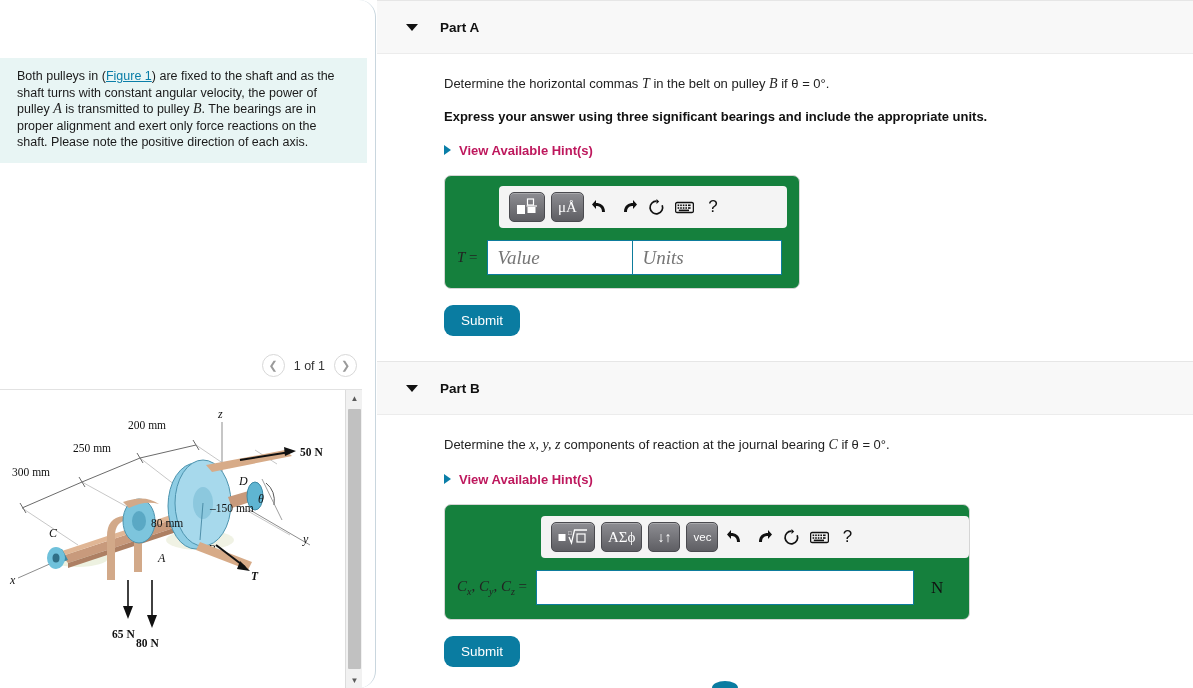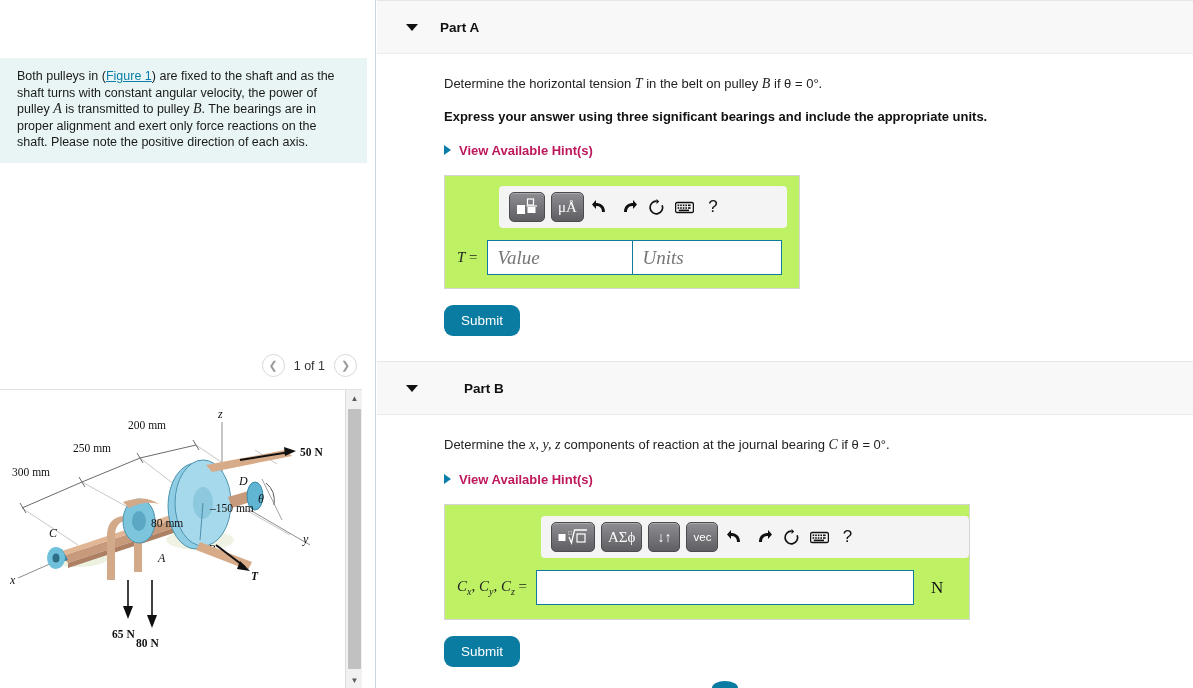--- a/index.html
+++ b/index.html
@@ -12,20 +12,21 @@
     color: #222;
   }
   .page { position: relative; width: 1193px; height: 688px; }
 
   
   .left-panel {
     position: absolute; left: 0; top: 0;
     width: 376px; height: 688px;
     background: #fff;
     border-right: 1px solid #c9d6de;
+    border-radius: 17px;
   }
   .problem-statement {
     position: absolute; left: 0; top: 58px;
     width: 367px;
     background: #e8f5f4;
     padding: 10px 22px 12px 17px;
     font-size: 12.5px;
     line-height: 16.5px;
     color: #1a1a1a;
   }
@@ -123,22 +124,22 @@
     width: 0; height: 0;
     border-top: 5px solid transparent;
     border-bottom: 5px solid transparent;
     border-left: 7px solid #0a7ea8;
   }
 
   
   .answer-box {
     margin-top: 16px;
     border: 1px solid #d5d5d5;
-    border-radius: 0;
-    background: #bef264;
+    border-radius: 7px;
+    background: #15803d;
   }
   .answer-box.a { width: 356px; padding: 10px 12px 13px 12px; }
   .answer-box.b { width: 526px; padding: 11px 0 14px 12px; }
 
   .mathbar {
     background: #f4f4f4;
     border-radius: 4px;
     display: flex; align-items: center;
     gap: 6px;
     padding: 6px 10px;
@@ -359,21 +360,21 @@
   </div>
 
   <div class="right-panel">
 
     <div class="part-header">
       <div class="caret"></div>
       <div class="part-label">Part A</div>
     </div>
 
     <div class="part-body">
-      <div class="q-text"><span>Determine the horizontal tension </span><span class="mvar">T</span><span> in the belt on pulley </span><span class="mvar">B</span><span> if θ = 0°.</span></div>
+      <div class="q-text"><span>Determine the horizontal commas </span><span class="mvar">T</span><span> in the belt on pulley </span><span class="mvar">B</span><span> if θ = 0°.</span></div>
 
       <div class="q-bold">Express your answer using three significant bearings and include the appropriate units.</div>
 
       <div class="hints">
         <span class="tri"></span>
         <span>View Available Hint(s)</span>
       </div>
 
       <div class="answer-box a">
         <div class="mathbar a">
@@ -428,21 +429,21 @@
         <div class="inline-answer">
           <div class="eq-label"><i>T</i> =</div>
           <input class="ansinput val" type="text" placeholder="Value" style="">
           <input class="ansinput units" type="text" placeholder="Units" style="">
         </div>
       </div>
 
       <button class="submit-btn">Submit</button>
     </div>
 
-    <div class="part-header" style="margin-top:25px;gap:24px;">
+    <div class="part-header" style="margin-top:25px;">
       <div class="caret"></div>
       <div class="part-label">Part B</div>
     </div>
 
     <div class="part-body">
       <div class="q-text"><span>Determine the </span><span class="mvar">x, y, z</span><span> components of reaction at the journal bearing </span><span class="mvar">C</span><span> if θ = 0°.</span></div>
 
 
       <div class="hints">
         <span class="tri"></span>

